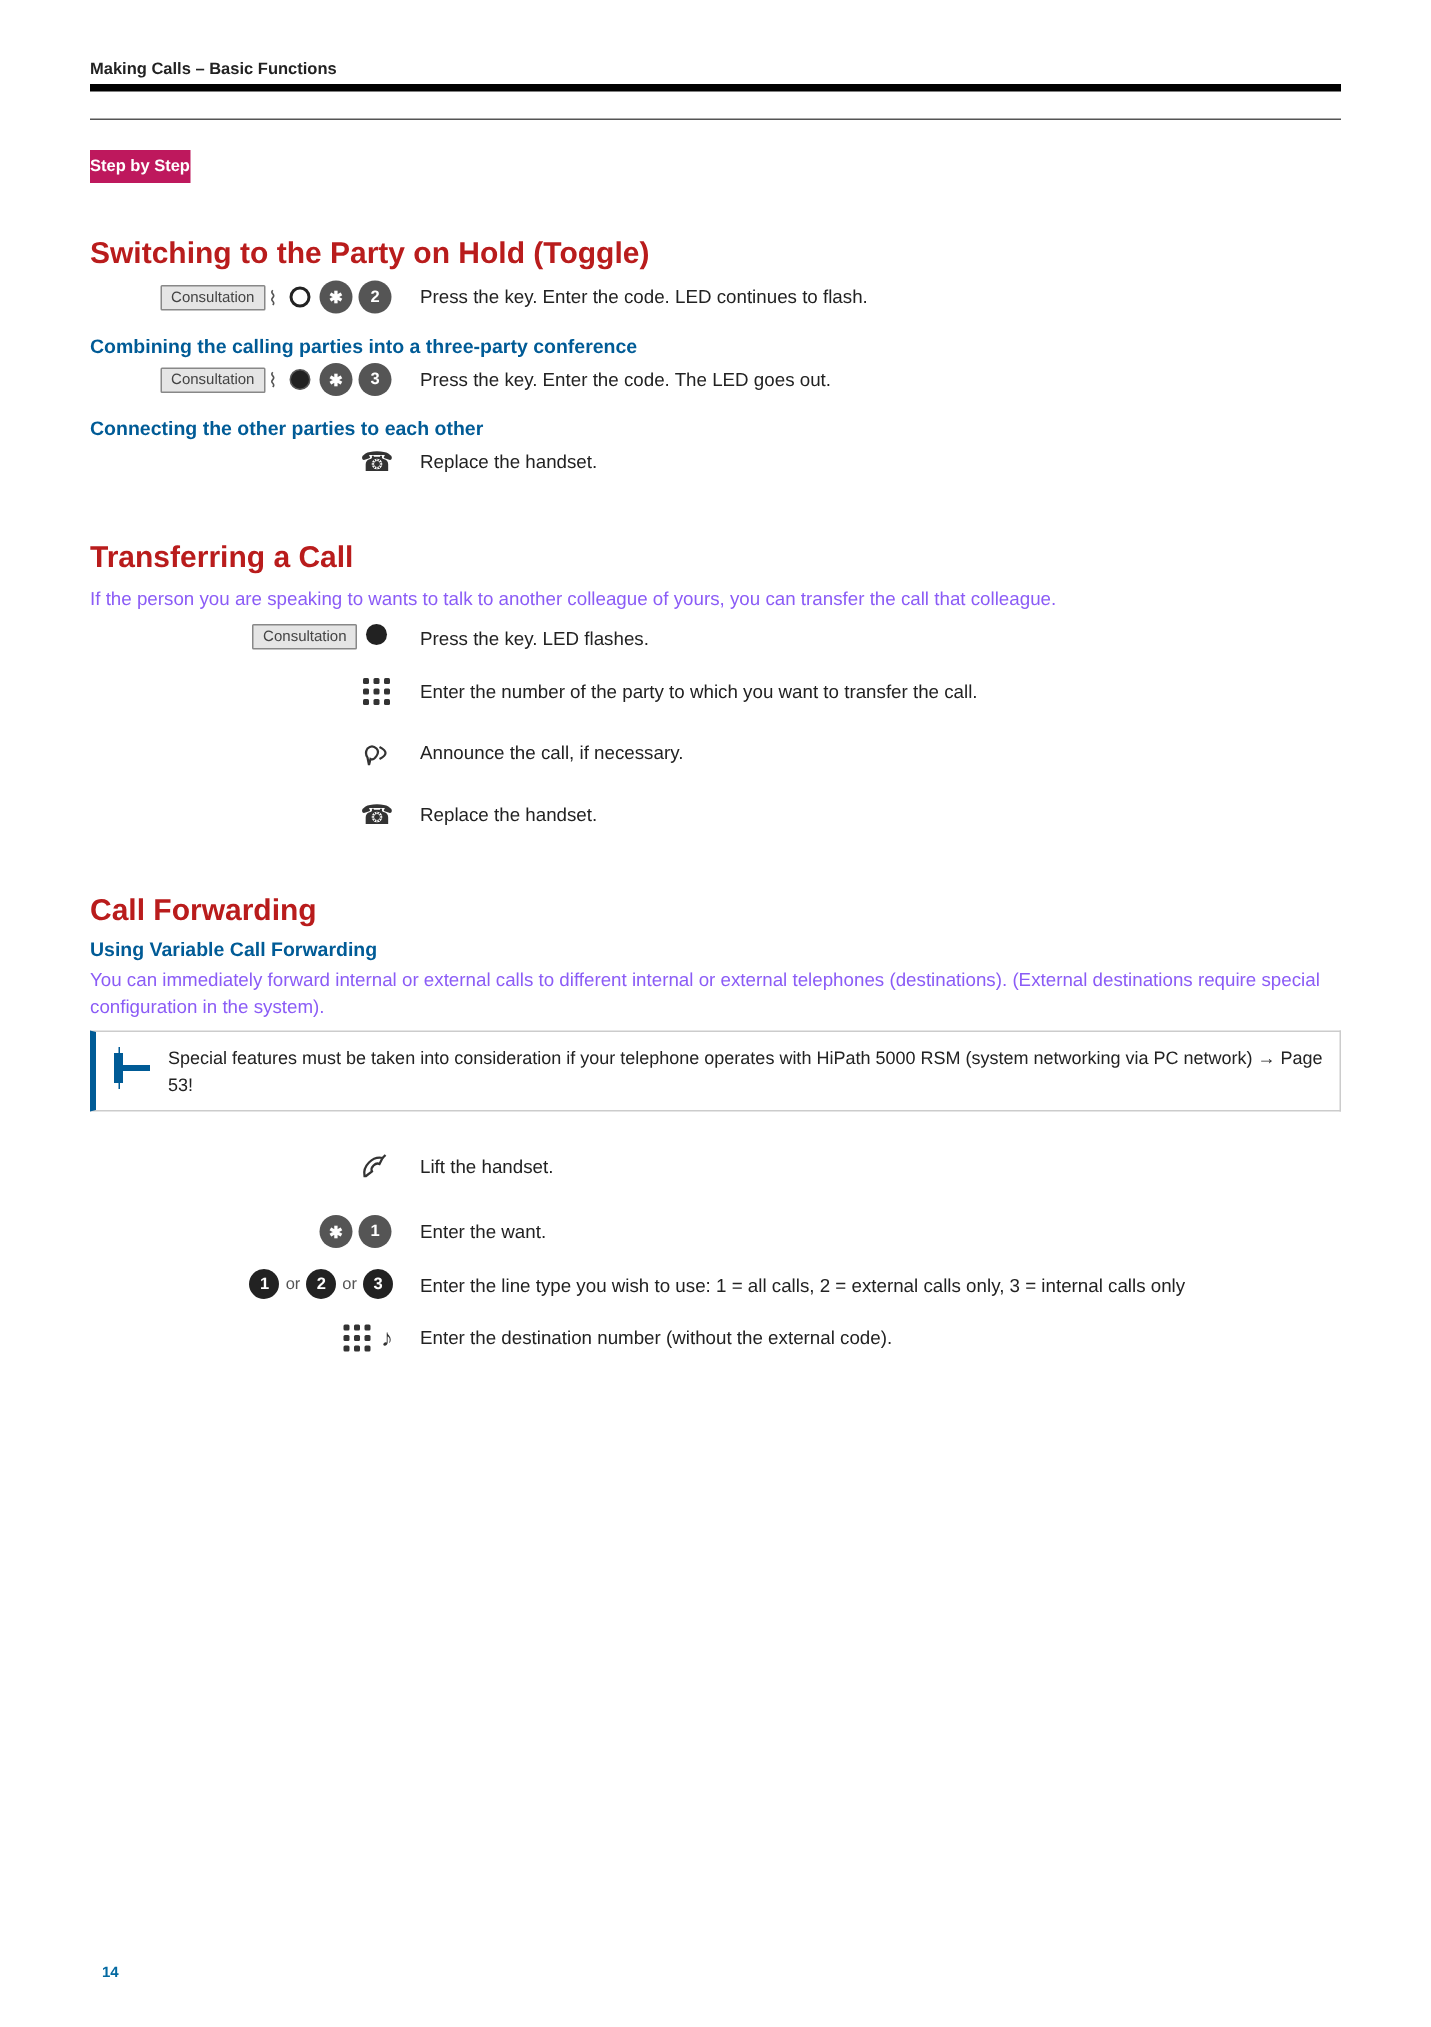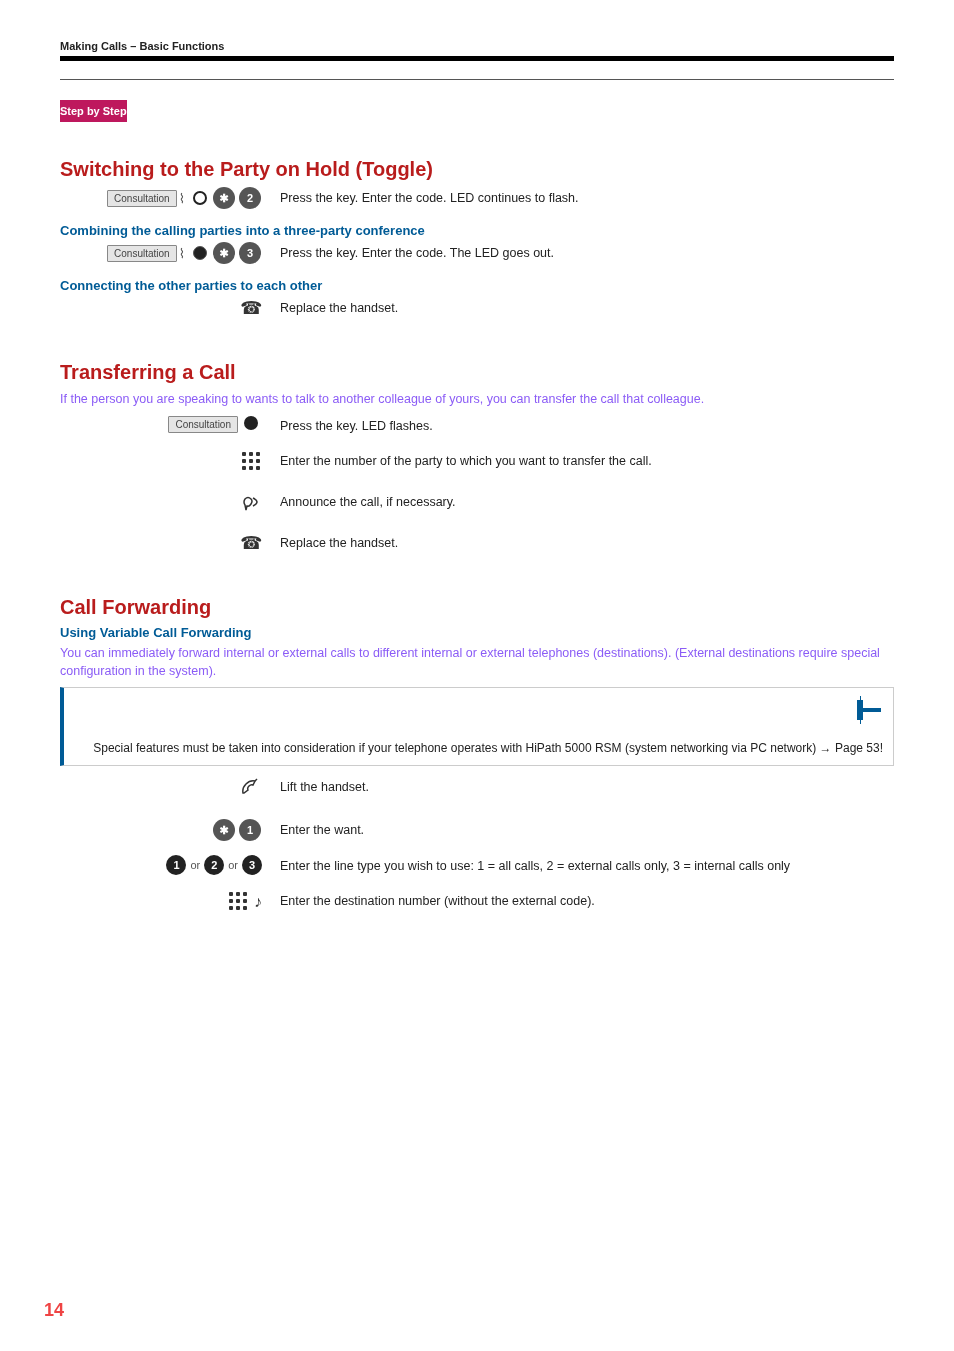--- a/index.html
+++ b/index.html
@@ -156,26 +156,26 @@
       color: #333;
     }
 
     .announce-icon {
       font-size: 18px;
       color: #333;
     }
 
     .note-box {
       display: flex;
-      flex-direction: column;
+      flex-direction: row;
       align-items: flex-end;
       border: 1px solid #ccc;
       border-left: 4px solid #005b96;
       padding: 8px 10px;
-      margin-bottom: 10px;
+      margin-bottom: 26px;
       gap: 10px;
     }
 
     .note-icon {
       font-size: 20px;
       color: #005b96;
       min-width: 28px;
     }
 
     .note-text {
@@ -199,24 +199,24 @@
 
     .or-text {
       font-size: 11px;
       color: #555;
       margin: 0 2px;
     }
 
     .page-number {
       position: absolute;
       bottom: 30px;
-      left: 44px;
-      font-size: 18px;
-      font-weight: bold;
-      color: #ef4444;
+      left: 68px;
+      font-size: 10px;
+      font-weight: bold;
+      color: #0369a1;
     }
 
     .divider-line {
       border: none;
       border-top: 1px solid #555;
       margin-bottom: 20px;
     }
 
     .section-gap {
       height: 18px;

